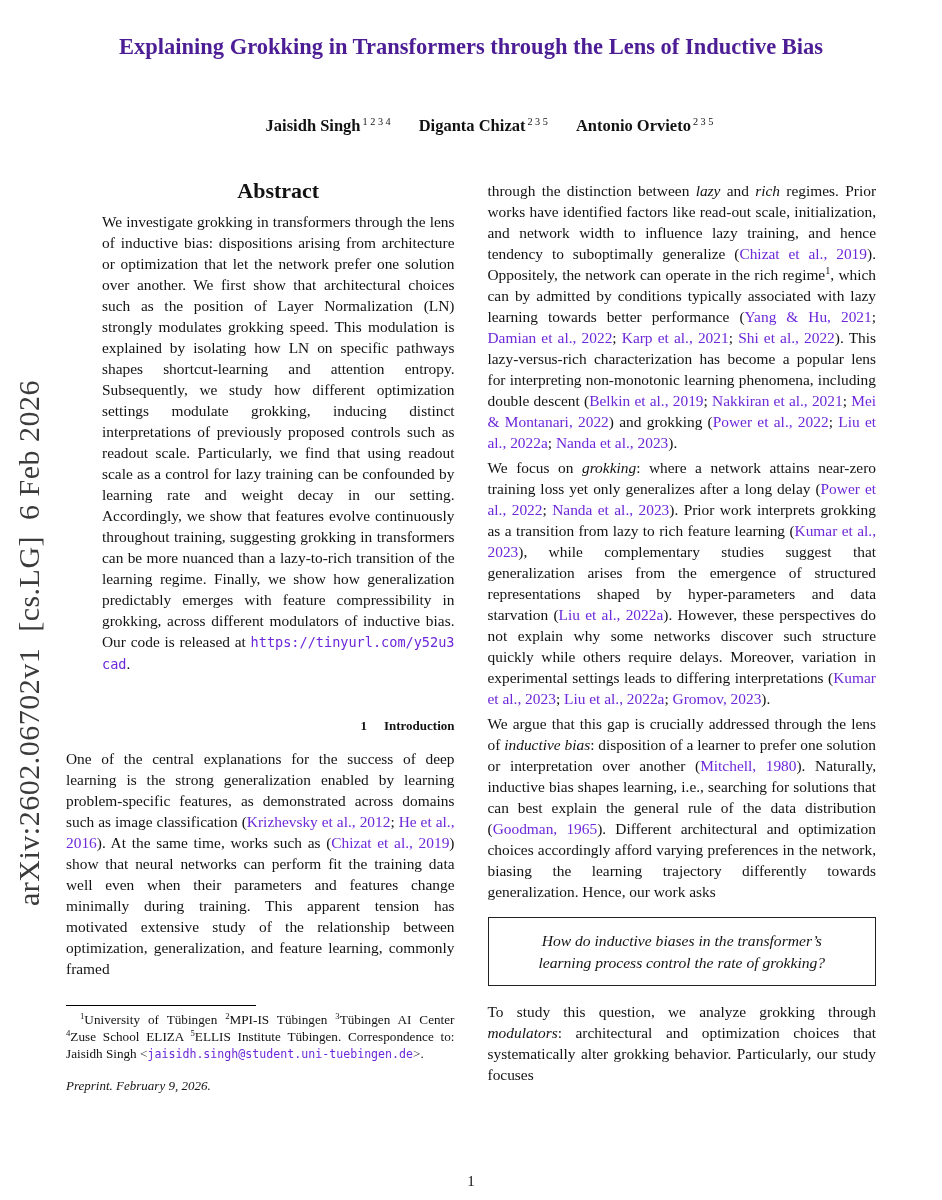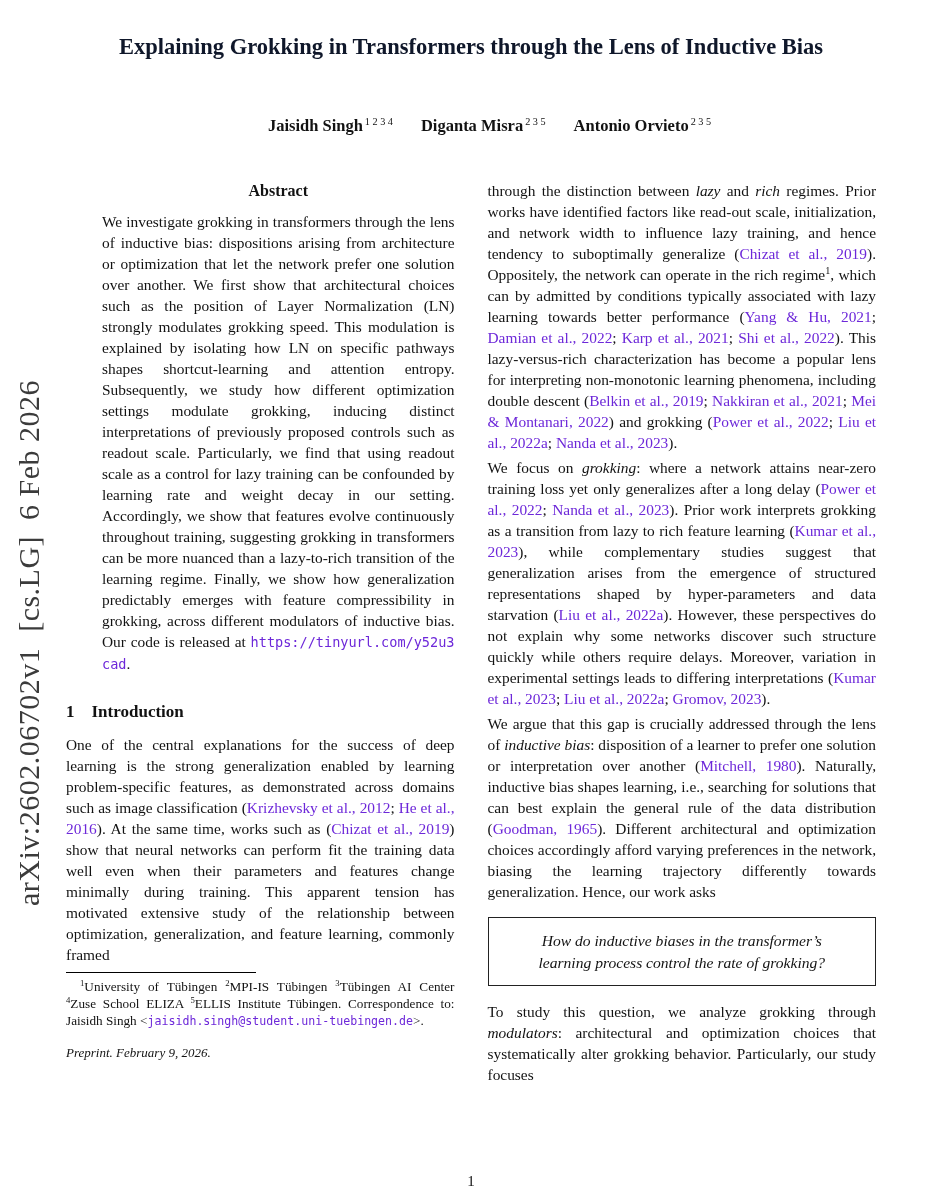--- a/index.html
+++ b/index.html
@@ -24,21 +24,21 @@
     white-space: pre;
     font-size: 30px;
     letter-spacing: 0.5px;
     color: #3b3b3b;
   }
   .paper-title {
     margin-top: 34px;
     text-align: center;
     font-size: 22.5px;
     font-weight: bold;
-    color: #0f172a;
+    color: #4c1d95;
   }
   .authors-row {
     margin-top: 56px;
     display: flex;
     justify-content: center;
     gap: 28px;
     font-size: 16.5px;
     margin-left: 37px;
   }
   .author { white-space: nowrap; }
@@ -47,34 +47,34 @@
   .columns {
     margin: 44px 66px 0 66px;
     display: flex;
     gap: 33px;
     align-items: flex-start;
   }
   .col { width: 389px; font-size: 15.4px; line-height: 21px; text-align: justify; hyphens: auto; }
   .abstract-block { margin-left: 36px; }
   .abstract-heading {
     text-align: center;
-    font-size: 16px;
+    font-size: 22px;
     font-weight: bold;
     margin-bottom: 10px;
   }
   .section-heading {
-    margin-top: 26px;
+    margin-top: 40px;
     margin-bottom: 12px;
-    font-size: 17px;
+    font-size: 13px;
     font-weight: bold;
-    text-align: left;
+    text-align: right;
   }
   .sec-title { margin-left: 17px; }
   .para + .para { margin-top: 4px; }
-  .fn-block { margin-top: 7px; font-size: 13.2px; line-height: 16.8px; }
+  .fn-block { margin-top: 26px; font-size: 13.2px; line-height: 16.8px; }
   .fn-rule { width: 190px; border-top: 1px solid #000; margin-bottom: 6px; }
   .fn-text { text-indent: 14px; }
   .preprint-note { margin-top: 16px; font-style: italic; font-size: 13px; text-align: left; }
   .question-box {
     margin: 15px 0;
     border: 1.2px solid #222;
     padding: 12px 30px;
     text-align: center;
     font-style: italic;
     font-size: 15.6px;
@@ -98,21 +98,21 @@
 <body>
 
 <div class="page">
 
   <div class="arxiv-strip">arXiv:2602.06702v1  [cs.LG]  6 Feb 2026</div>
 
   <h1 class="paper-title">Explaining Grokking in Transformers through the Lens of Inductive Bias</h1>
 
   <div class="authors-row">
     <span class="author"><span class="a-name">Jaisidh Singh</span><span class="a-sup">1 2 3 4</span></span>
-    <span class="author"><span class="a-name">Diganta Misra</span><span class="a-sup">2 3 5</span></span>
+    <span class="author"><span class="a-name">Diganta Chizat</span><span class="a-sup">2 3 5</span></span>
     <span class="author"><span class="a-name">Antonio Orvieto</span><span class="a-sup">2 3 5</span></span>
   </div>
 
   <div class="columns">
 
     <div class="col">
       <div class="abstract-block">
         <div class="abstract-heading">Abstract</div>
         <p class="para"><span>We investigate grokking in transformers through the lens of inductive bias: dispositions arising from architecture or optimization that let the network prefer one solution over another. We first show that architectural choices such as the position of Layer Normalization (LN) strongly modulates grokking speed. This modulation is explained by isolating how LN on specific pathways shapes shortcut-learning and attention entropy. Subsequently, we study how different optimization settings modulate grokking, inducing distinct interpretations of previously proposed controls such as readout scale. Particularly, we find that using readout scale as a control for lazy training can be confounded by learning rate and weight decay in our setting. Accordingly, we show that features evolve continuously throughout training, suggesting grokking in transformers can be more nuanced than a lazy-to-rich transition of the learning regime. Finally, we show how generalization predictably emerges with feature compressibility in grokking, across different modulators of inductive bias. Our code is released at </span><span class="mono lnk">https://tinyurl.com/y52u3cad</span><span>.</span></p>
       </div>

